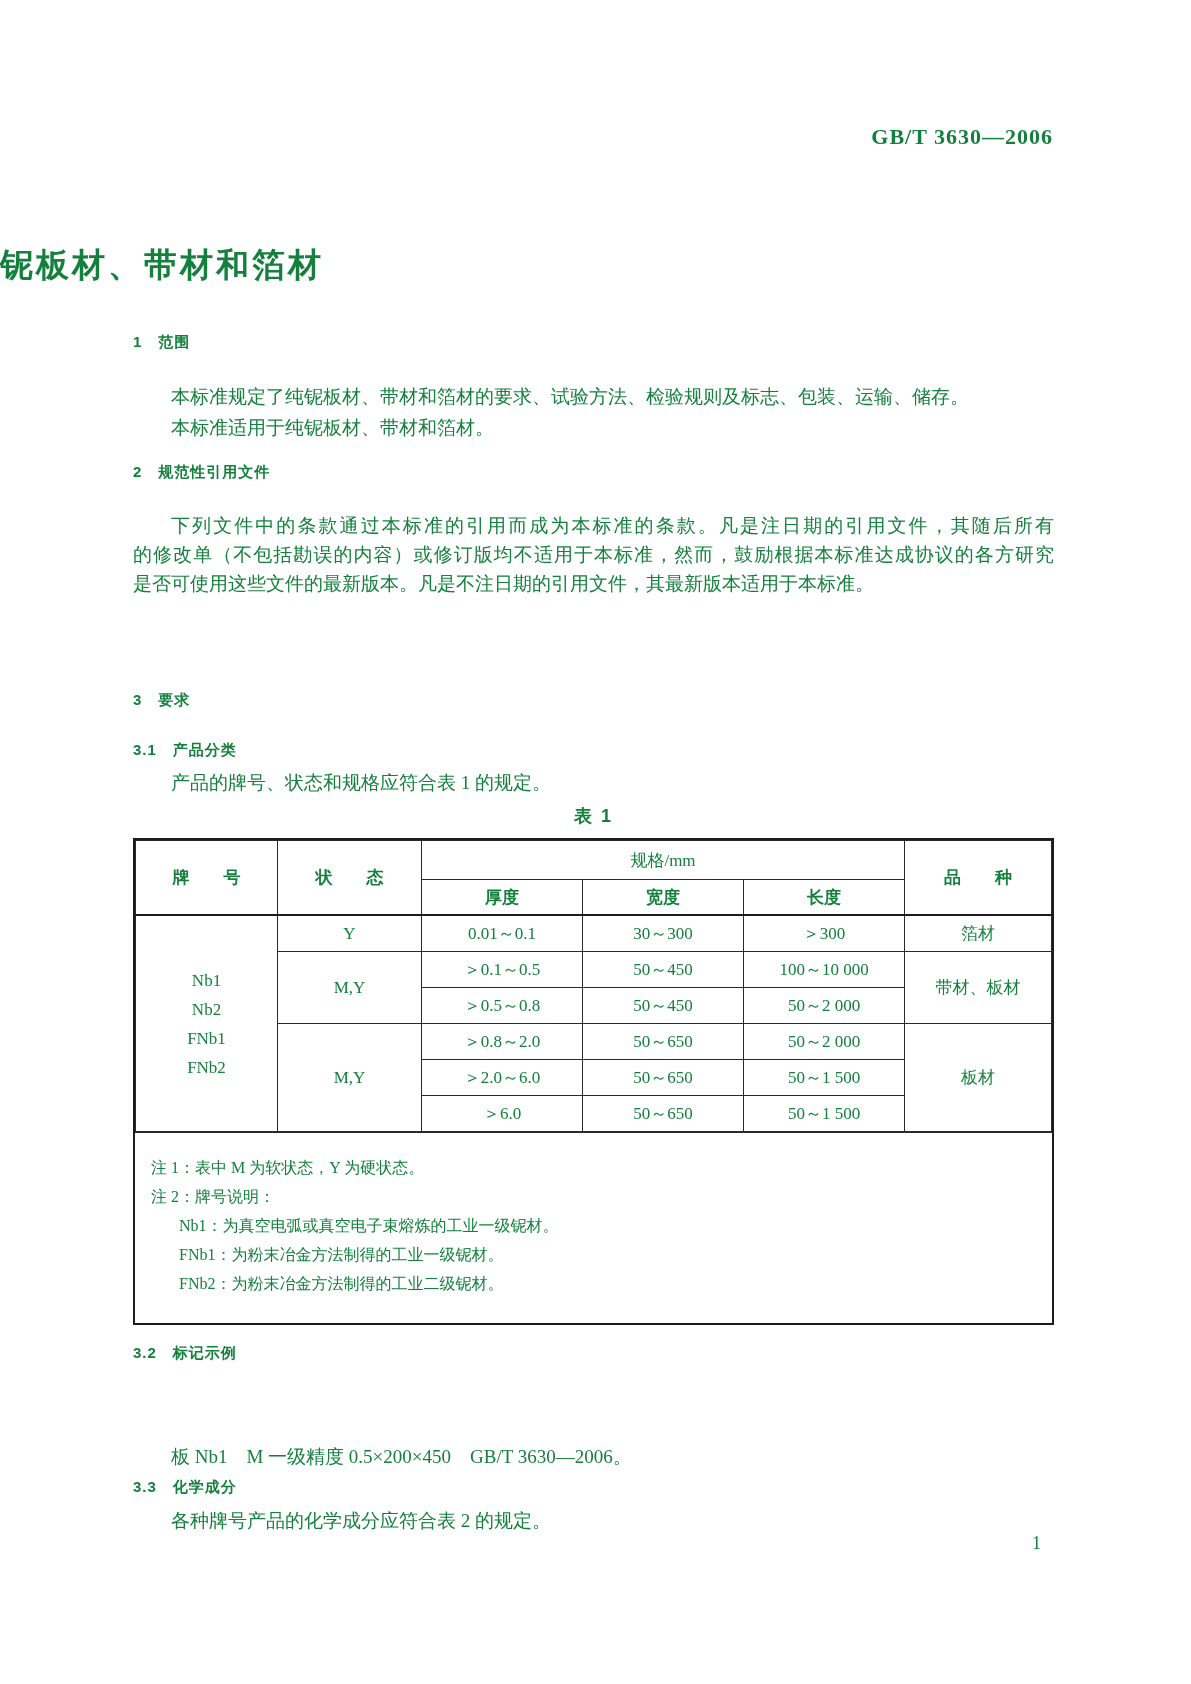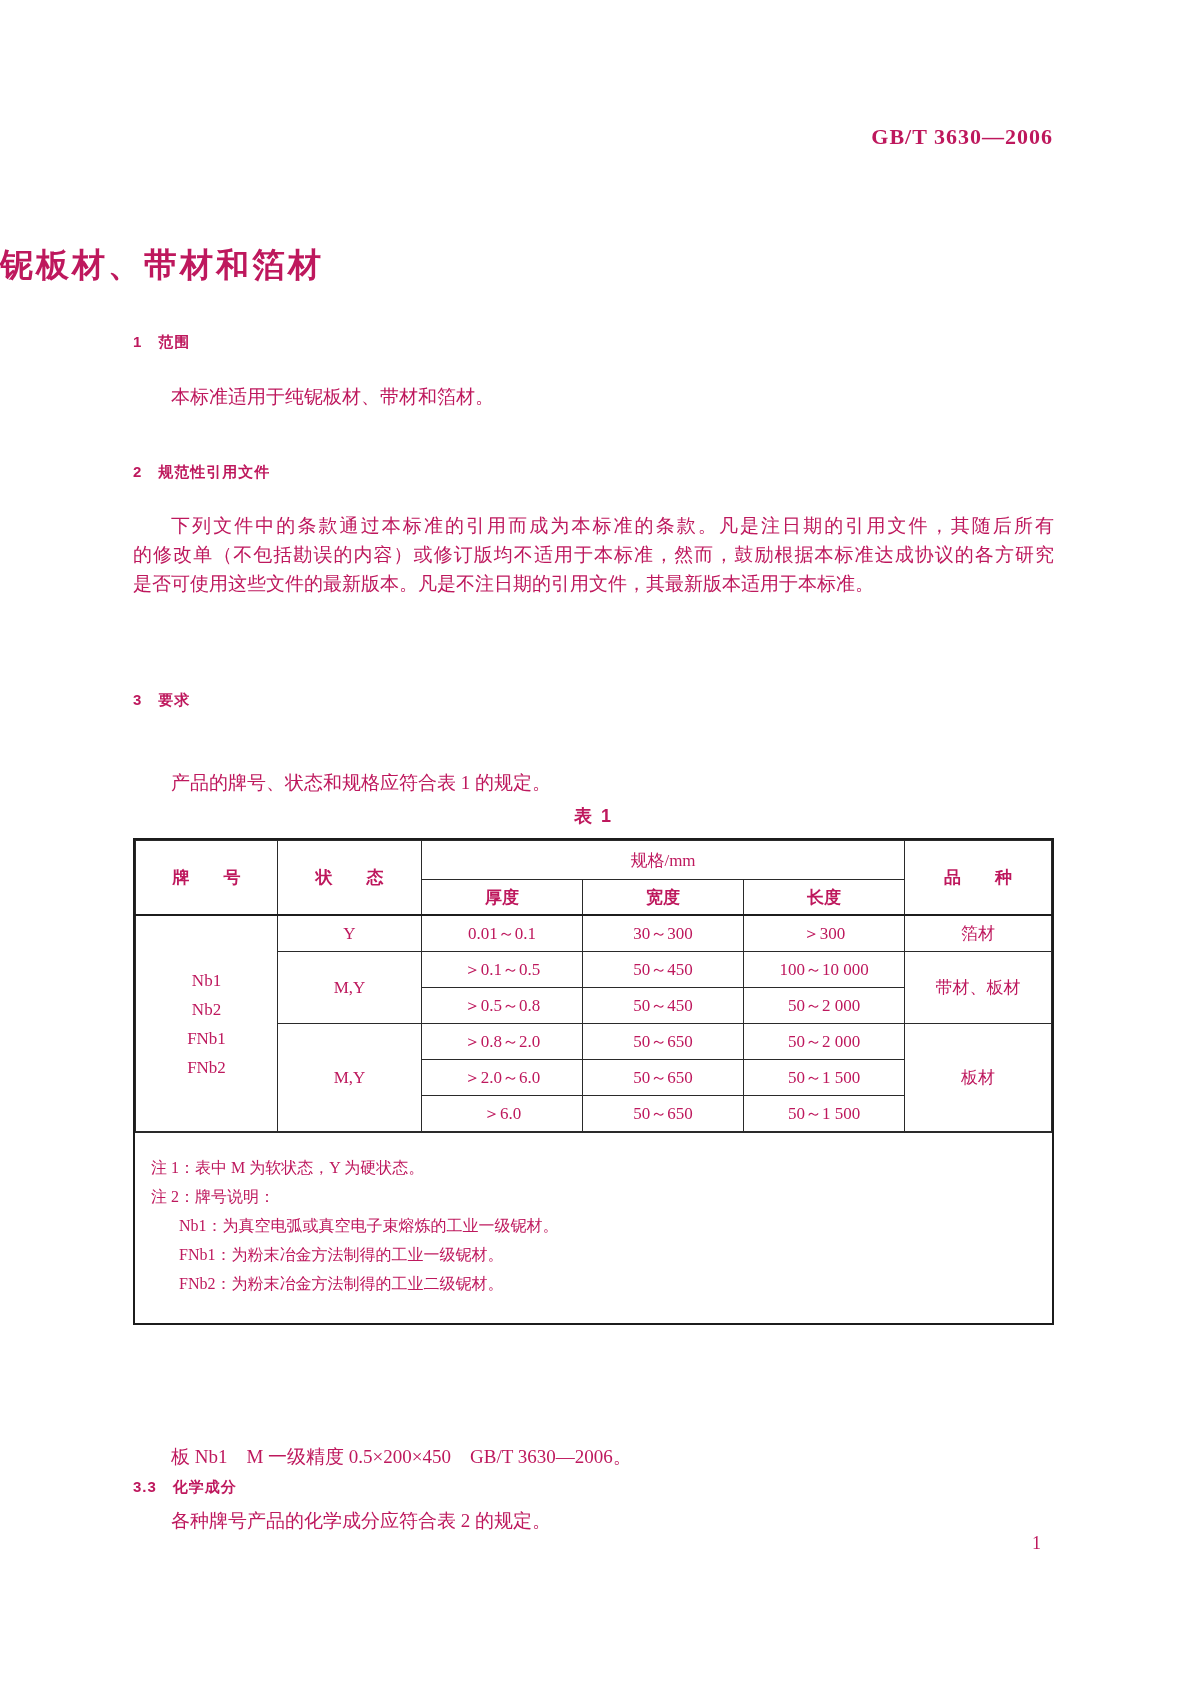--- a/index.html
+++ b/index.html
@@ -1,21 +1,21 @@
 <!DOCTYPE html>
 <html><head>
 <meta charset="utf-8">
 <style>
   html,body{margin:0;padding:0;background:#e8e8e8;}
   .page{
     position:relative;
     width:1191px;height:1684px;
     margin:0 auto;
     background:#ffffff;
-    color:#be185d;
+    color:#15803d;
     font-family:"Liberation Serif", serif;
     overflow:hidden;
   }
   .abs{position:absolute;}
   .std-code{
     top:124px;right:138px;
     font-size:22px;font-weight:bold;
     letter-spacing:1px;
     font-family:"Liberation Serif", serif;
   }
@@ -93,34 +93,36 @@
 
 <div class="page">
 
   <div class="abs std-code">GB/T 3630—2006</div>
 
   <div class="abs doc-title">铌板材、带材和箔材</div>
 
   <div class="abs h-sec" style="top:333px;">1　范围</div>
 
   <div class="abs body-block" style="top:381px;line-height:31px;">
+    <div class="line indent">本标准规定了纯铌板材、带材和箔材的要求、试验方法、检验规则及标志、包装、运输、储存。</div>
     <div class="line indent">本标准适用于纯铌板材、带材和箔材。</div>
   </div>
 
   <div class="abs h-sec" style="top:463px;">2　规范性引用文件</div>
 
   <div class="abs body-block" style="top:511px;line-height:29px;">
     <div class="line indent fill">下列文件中的条款通过本标准的引用而成为本标准的条款。凡是注日期的引用文件，其随后所有</div>
     <div class="line fill">的修改单（不包括勘误的内容）或修订版均不适用于本标准，然而，鼓励根据本标准达成协议的各方研究</div>
     <div class="line">是否可使用这些文件的最新版本。凡是不注日期的引用文件，其最新版本适用于本标准。</div>
   </div>
 
 
   <div class="abs h-sec" style="top:691px;">3　要求</div>
 
+  <div class="abs h-sec" style="top:741px;">3.1　产品分类</div>
 
   <div class="abs body-block" style="top:768px;">
     <div class="line indent">产品的牌号、状态和规格应符合表 1 的规定。</div>
   </div>
 
   <div class="abs tbl-caption" style="top:804px;">表 1</div>
 
   <div class="abs t1-wrap">
     <table class="t1">
       <colgroup>
@@ -191,20 +193,21 @@
       </table>
     <div class="t1-notes">
       <div class="note">注 1：表中 M 为软状态，Y 为硬状态。</div>
       <div class="note">注 2：牌号说明：</div>
       <div class="subnote">Nb1：为真空电弧或真空电子束熔炼的工业一级铌材。</div>
       <div class="subnote">FNb1：为粉末冶金方法制得的工业一级铌材。</div>
       <div class="subnote">FNb2：为粉末冶金方法制得的工业二级铌材。</div>
     </div>
   </div>
 
+  <div class="abs h-sec" style="top:1344px;">3.2　标记示例</div>
 
 
   <div class="abs body-block" style="top:1442px;">
     <div class="line indent">板 Nb1　M 一级精度 0.5×200×450　GB/T 3630—2006。</div>
   </div>
 
   <div class="abs h-sec" style="top:1478px;">3.3　化学成分</div>
 
   <div class="abs body-block" style="top:1506px;">
     <div class="line indent">各种牌号产品的化学成分应符合表 2 的规定。</div>

